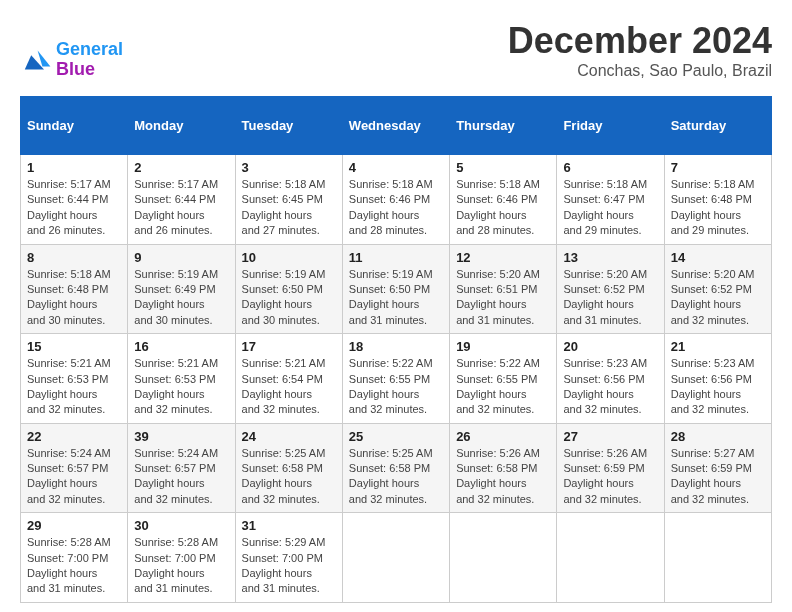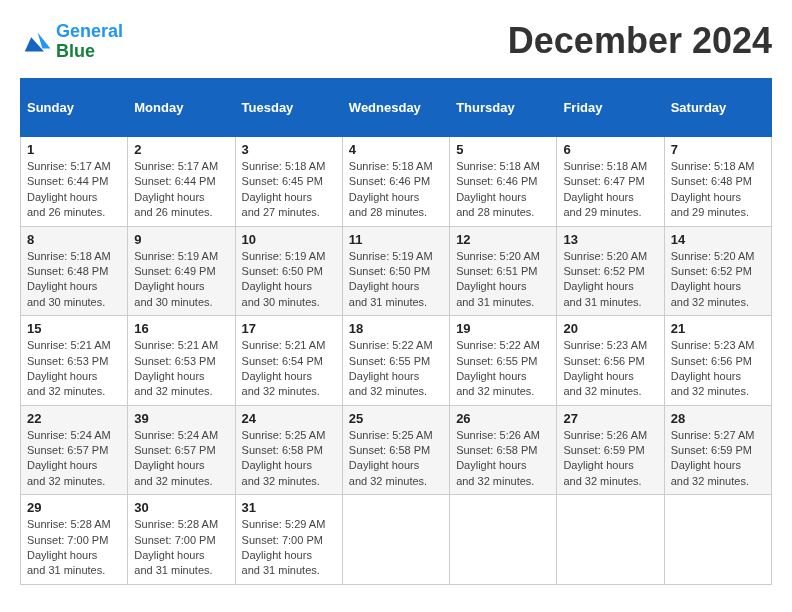--- a/index.html
+++ b/index.html
@@ -91,25 +91,26 @@
 <body>
 
 <div class="header">
   <div class="logo">
     <svg class="logo-icon" viewBox="0 0 40 40" width="40" height="40">
       <polygon points="22,8 38,28 28,28" fill="#2196F3"></polygon>
       <polygon points="14,14 30,32 6,32" fill="#1565C0"></polygon>
     </svg>
     <div class="logo-text">
       <div><span>General</span></div>
-      <div><span style="color:#15803d">Blue</span></div>
+      <div><span style="color:#a21caf">Blue</span></div>
     </div>
   </div>
   <div class="title-block">
     <div class="month-title">December 2024</div>
+    <div class="location">Conchas, Sao Paulo, Brazil</div>
   </div>
 </div>
 
 <table class="calendar">
   <thead>
     <tr>
     <th>Sunday</th>
         <th>Monday</th>
         <th>Tuesday</th>
         <th>Wednesday</th>

